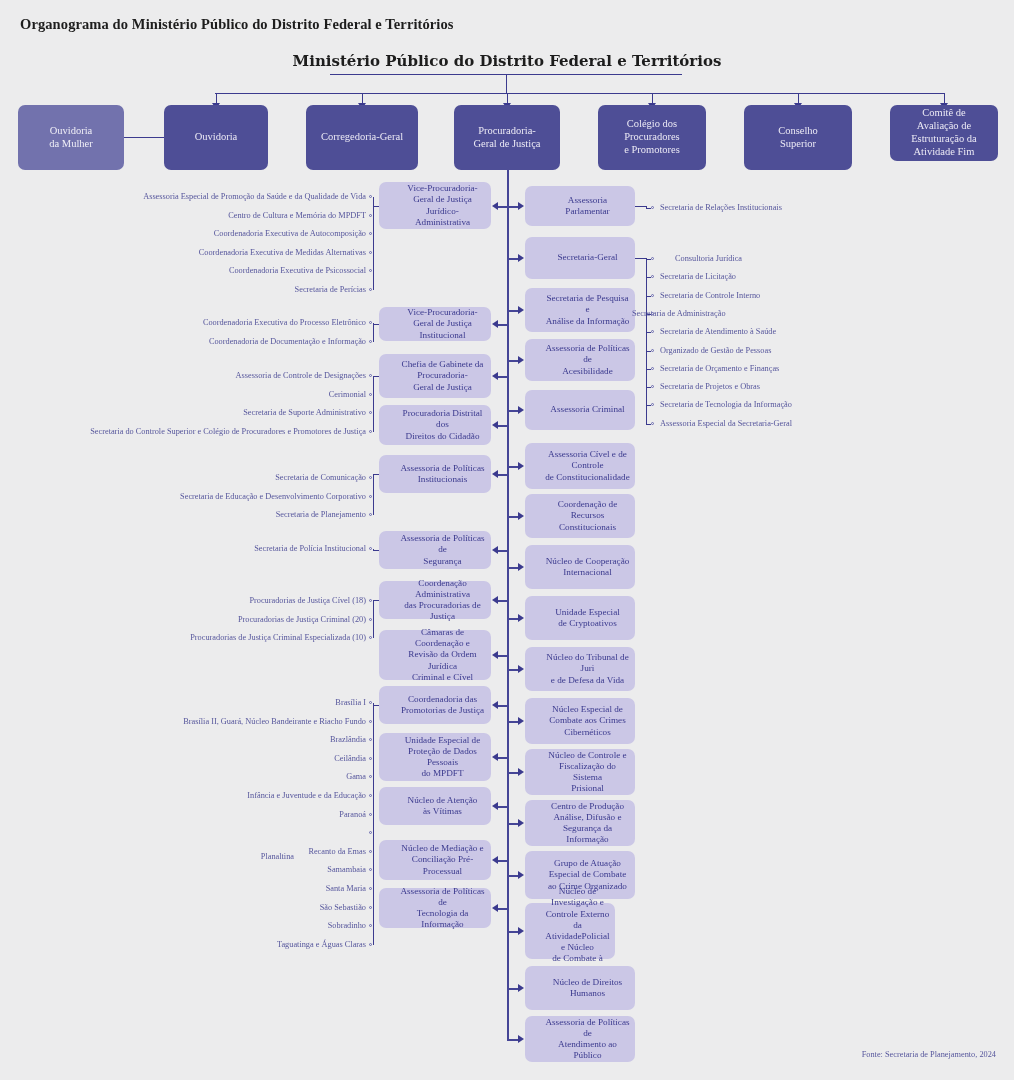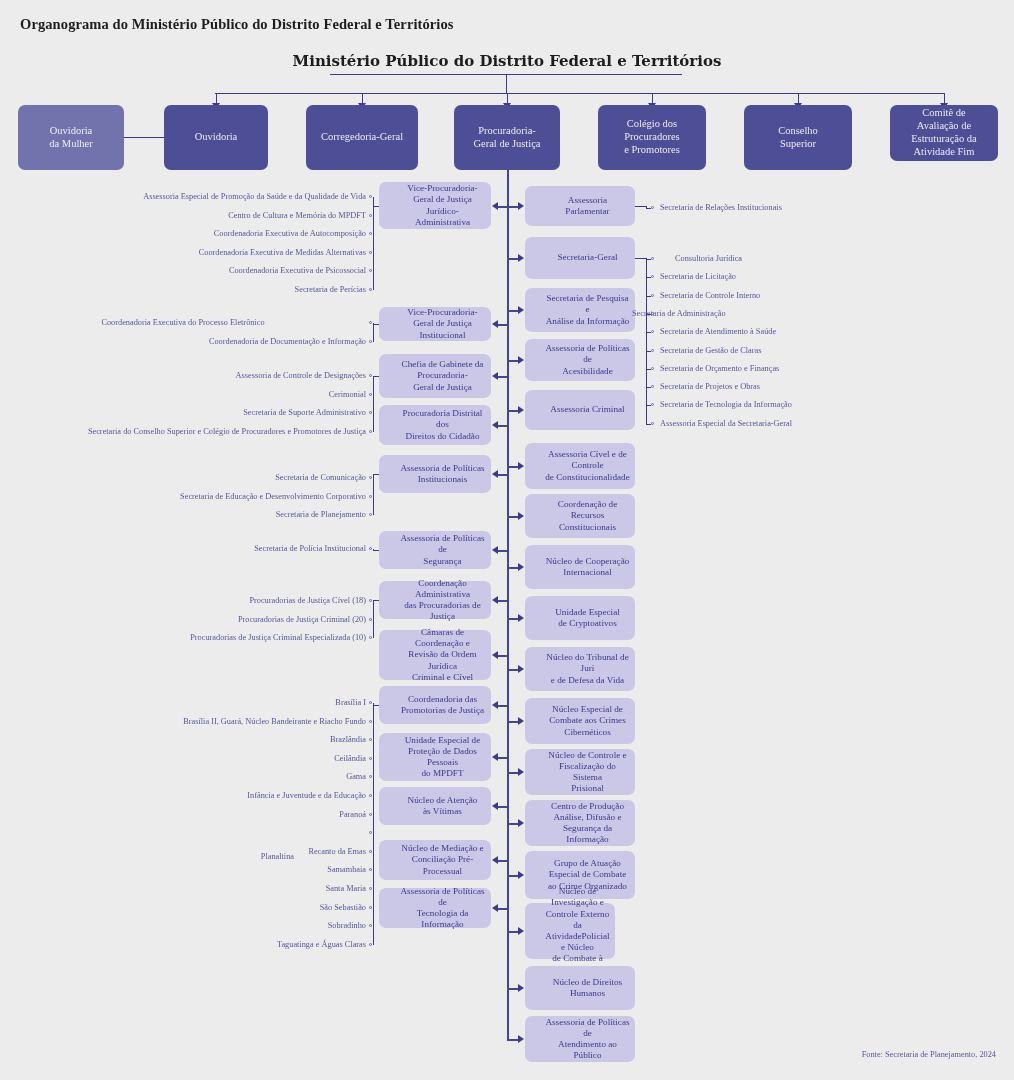--- a/index.html
+++ b/index.html
@@ -360,31 +360,31 @@
       <div class="leaf r" style="top: 212px; left: 0px; width: 366px;">Centro de Cultura e Memória do MPDFT</div>
       <div class="dot" style="left: 369px; top: 214px;"></div>
       <div class="leaf r" style="top: 230px; left: 0px; width: 366px;">Coordenadoria Executiva de Autocomposição</div>
       <div class="dot" style="left: 369px; top: 232px;"></div>
       <div class="leaf r" style="top: 249px; left: 0px; width: 366px;">Coordenadoria Executiva de Medidas Alternativas</div>
       <div class="dot" style="left: 369px; top: 251px;"></div>
       <div class="leaf r" style="top: 267px; left: 0px; width: 366px;">Coordenadoria Executiva de Psicossocial</div>
       <div class="dot" style="left: 369px; top: 269px;"></div>
       <div class="leaf r" style="top: 286px; left: 0px; width: 366px;">Secretaria de Perícias</div>
       <div class="dot" style="left: 369px; top: 288px;"></div>
-      <div class="leaf r" style="top: 319px; left: 0px; width: 366px; text-align: center;">Coordenadoria Executiva do Processo Eletrônico</div>
+      <div class="leaf r" style="top: 319px; left: 0px; width: 366px;">Coordenadoria Executiva do Processo Eletrônico</div>
       <div class="dot" style="left: 369px; top: 321px;"></div>
       <div class="leaf r" style="top: 338px; left: 0px; width: 366px;">Coordenadoria de Documentação e Informação</div>
       <div class="dot" style="left: 369px; top: 340px;"></div>
       <div class="leaf r" style="top: 372px; left: 0px; width: 366px;">Assessoria de Controle de Designações</div>
       <div class="dot" style="left: 369px; top: 374px;"></div>
       <div class="leaf r" style="top: 391px; left: 0px; width: 366px;">Cerimonial</div>
       <div class="dot" style="left: 369px; top: 393px;"></div>
       <div class="leaf r" style="top: 409px; left: 0px; width: 366px;">Secretaria de Suporte Administrativo</div>
       <div class="dot" style="left: 369px; top: 411px;"></div>
-      <div class="leaf r" style="top: 428px; left: 0px; width: 366px;">Secretaria do Conselho Superior e Colégio de Procuradores e Promotores de Justiça</div>
+      <div class="leaf r" style="top: 428px; left: 0px; width: 366px;">Secretaria do Controle Superior e Colégio de Procuradores e Promotores de Justiça</div>
       <div class="dot" style="left: 369px; top: 430px;"></div>
       <div class="leaf r" style="top: 474px; left: 0px; width: 366px;">Secretaria de Comunicação</div>
       <div class="dot" style="left: 369px; top: 476px;"></div>
       <div class="leaf r" style="top: 493px; left: 0px; width: 366px;">Secretaria de Educação e Desenvolvimento Corporativo</div>
       <div class="dot" style="left: 369px; top: 495px;"></div>
       <div class="leaf r" style="top: 511px; left: 0px; width: 366px;">Secretaria de Planejamento</div>
       <div class="dot" style="left: 369px; top: 513px;"></div>
       <div class="leaf r" style="top: 545px; left: 0px; width: 366px;">Secretaria de Polícia Institucional</div>
       <div class="dot" style="left: 369px; top: 547px;"></div>
       <div class="leaf r" style="top: 597px; left: 0px; width: 366px;">Procuradorias de Justiça Cível (18)</div>
@@ -426,21 +426,21 @@
       <div class="leaf l" style="top: 255px; left: 660px; margin-left: 15px;">Consultoria Jurídica</div>
       <div class="dot" style="left: 651px; top: 257px;"></div>
       <div class="leaf l" style="top: 273px; left: 660px;">Secretaria de Licitação</div>
       <div class="dot" style="left: 651px; top: 275px;"></div>
       <div class="leaf l" style="top: 292px; left: 660px;">Secretaria de Controle Interno</div>
       <div class="dot" style="left: 651px; top: 294px;"></div>
       <div class="leaf l" style="top: 310px; left: 632px;">Secretaria de Administração</div>
       <div class="dot" style="left: 651px; top: 312px;"></div>
       <div class="leaf l" style="top: 328px; left: 660px;">Secretaria de Atendimento à Saúde</div>
       <div class="dot" style="left: 651px; top: 330px;"></div>
-      <div class="leaf l" style="top: 347px; left: 660px;">Secretaria de Gestão de Claras</div>
+      <div class="leaf l" style="top: 347px; left: 660px;">Organizado de Gestão de Pessoas</div>
       <div class="dot" style="left: 651px; top: 349px;"></div>
       <div class="leaf l" style="top: 365px; left: 660px;">Secretaria de Orçamento e Finanças</div>
       <div class="dot" style="left: 651px; top: 367px;"></div>
       <div class="leaf l" style="top: 383px; left: 660px;">Secretaria de Projetos e Obras</div>
       <div class="dot" style="left: 651px; top: 385px;"></div>
       <div class="leaf l" style="top: 401px; left: 660px;">Secretaria de Tecnologia da Informação</div>
       <div class="dot" style="left: 651px; top: 403px;"></div>
       <div class="leaf l" style="top: 420px; left: 660px;">Assessoria Especial da  Secretaria-Geral</div>
       <div class="dot" style="left: 651px; top: 422px;"></div>
     </div>

